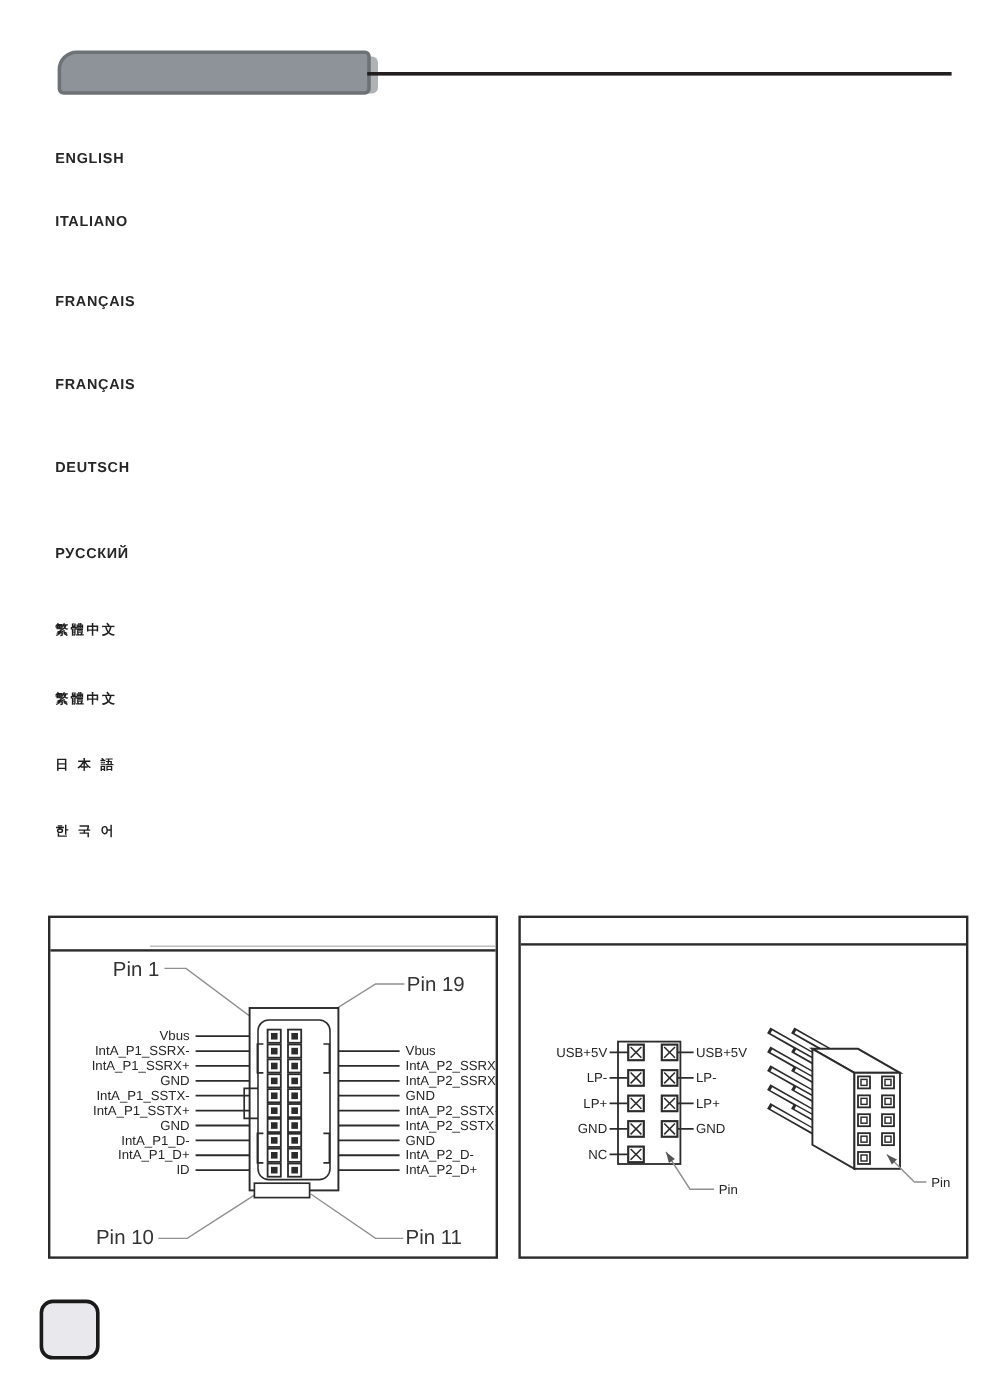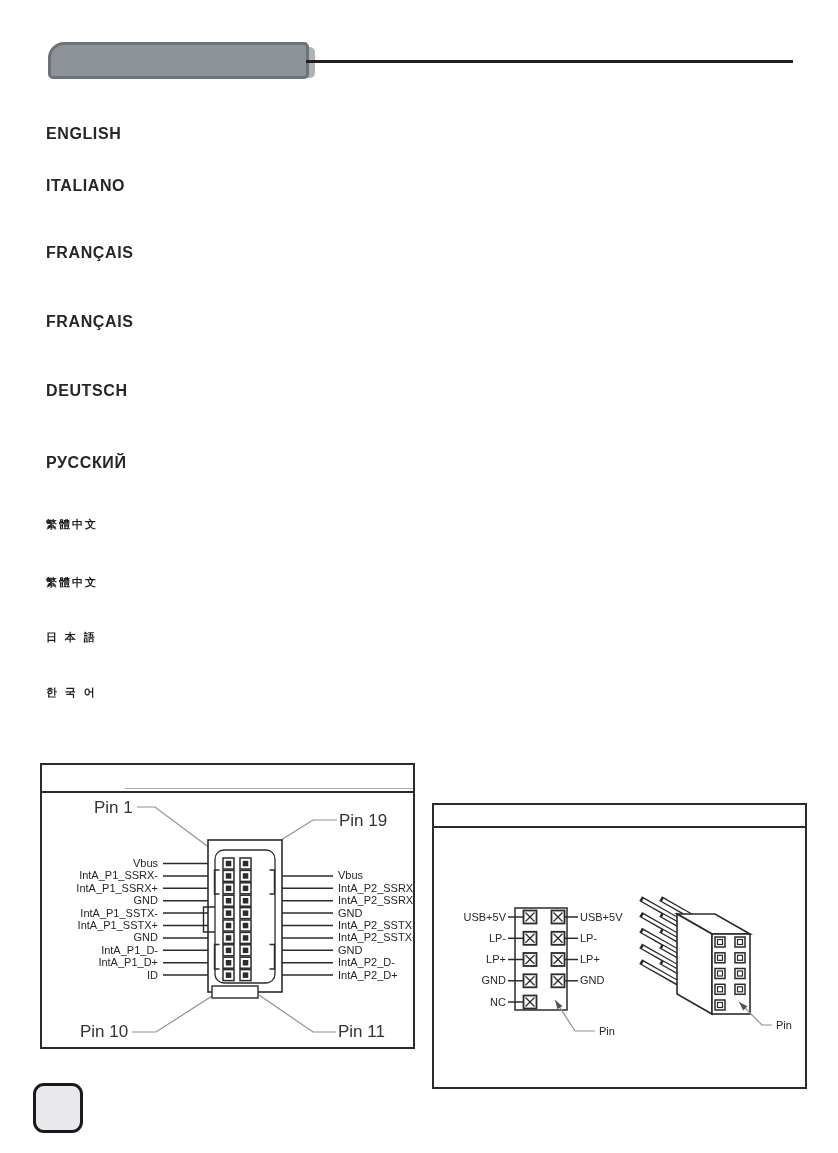--- a/index.html
+++ b/index.html
@@ -9,21 +9,21 @@
   }
   .abs{position:absolute;}
 
   
   .banner-shadow{left:55px;top:47px;width:260px;height:31px;background:#b0b3b6;border-radius:16px 5px 5px 5px;}
   .banner-tab{left:48px;top:42px;width:255px;height:31px;background:#8e9399;border:3px solid #6d7277;border-radius:16px 5px 5px 5px;}
   .banner-rule{left:306px;top:60px;width:487px;height:3px;background:#231f20;}
 
   
   .lang{left:46px;white-space:pre;}
-  .lang.latin{font-size:16px;font-weight:bold;letter-spacing:.6px;color:#262626;}
+  .lang.latin{font-size:12px;font-weight:bold;letter-spacing:.6px;color:#262626;}
   .lang.cjk{font-size:11px;font-weight:600;letter-spacing:2px;color:#1e1e1e;font-family:"DejaVu Sans", sans-serif;}
 
   
   .diagram-box{width:371px;height:282px;border:2px solid #2b2b2b;background:#fff;}
   .diagram-title{position:relative;border-bottom:2px solid #2b2b2b;}
   .diagram-title.left-bar{height:26px;}
   .diagram-title.right-bar{height:21px;}
   .title-subline{position:absolute;left:83px;right:0;bottom:2px;height:1px;background:#aeaeae;}
 
   svg{display:block;}
@@ -179,21 +179,21 @@
       <text class="sig-label" x="296" y="185.6">IntA_P2_D+</text>
     </g>
 
     <text class="callout-label" x="52" y="20">Pin 1</text>
     <text class="callout-label" x="297" y="33">Pin 19</text>
     <text class="callout-label" x="38" y="244">Pin 10</text>
     <text class="callout-label" x="296" y="244">Pin 11</text>
   </svg>
 </div>
 
-<div class="abs diagram-box" style="left:432px;top:763px;margin-top:40px;">
+<div class="abs diagram-box" style="left:432px;top:763px;">
   <div class="diagram-title right-bar"></div>
   <svg width="371" height="259" viewBox="0 0 371 259">
 
     <g>
       <rect class="outline" x="81" y="80" width="52" height="102" stroke-width="1.5"></rect>
 
       <rect class="outline" x="89.5" y="82.5" width="13" height="13" stroke-width="1.8"></rect>
       <rect class="outline" x="117.5" y="82.5" width="13" height="13" stroke-width="1.8"></rect>
       <line x1="91.5" y1="84.5" x2="100.5" y2="93.5" stroke="#2b2b2b" stroke-width="1.3"></line>
         <line x1="91.5" y1="93.5" x2="100.5" y2="84.5" stroke="#2b2b2b" stroke-width="1.3"></line>

